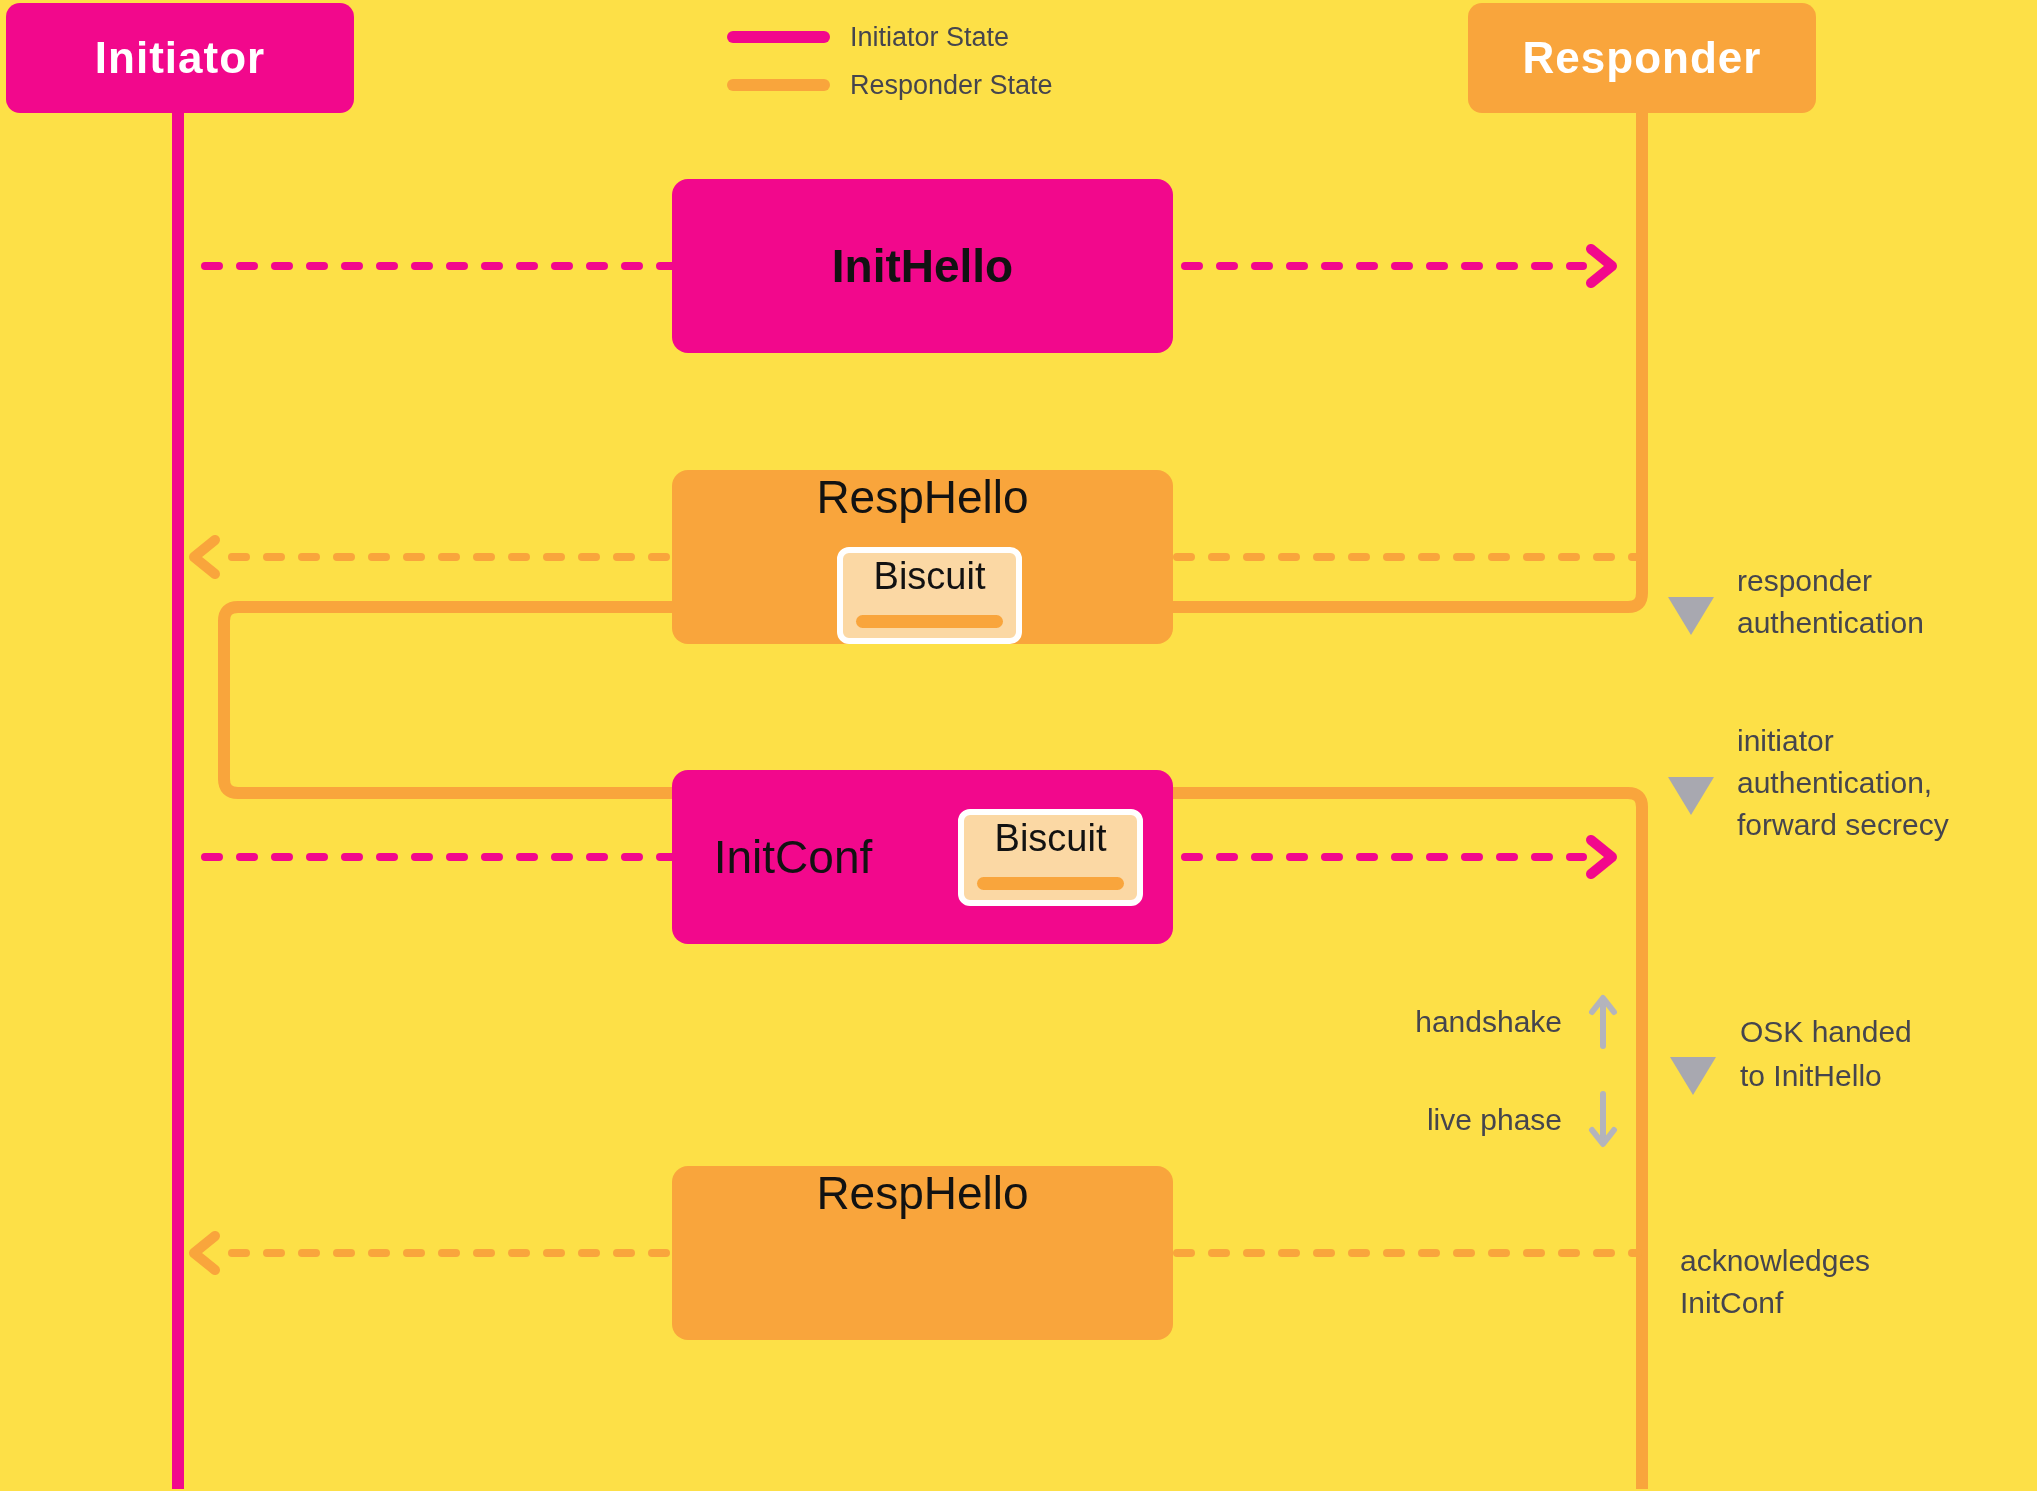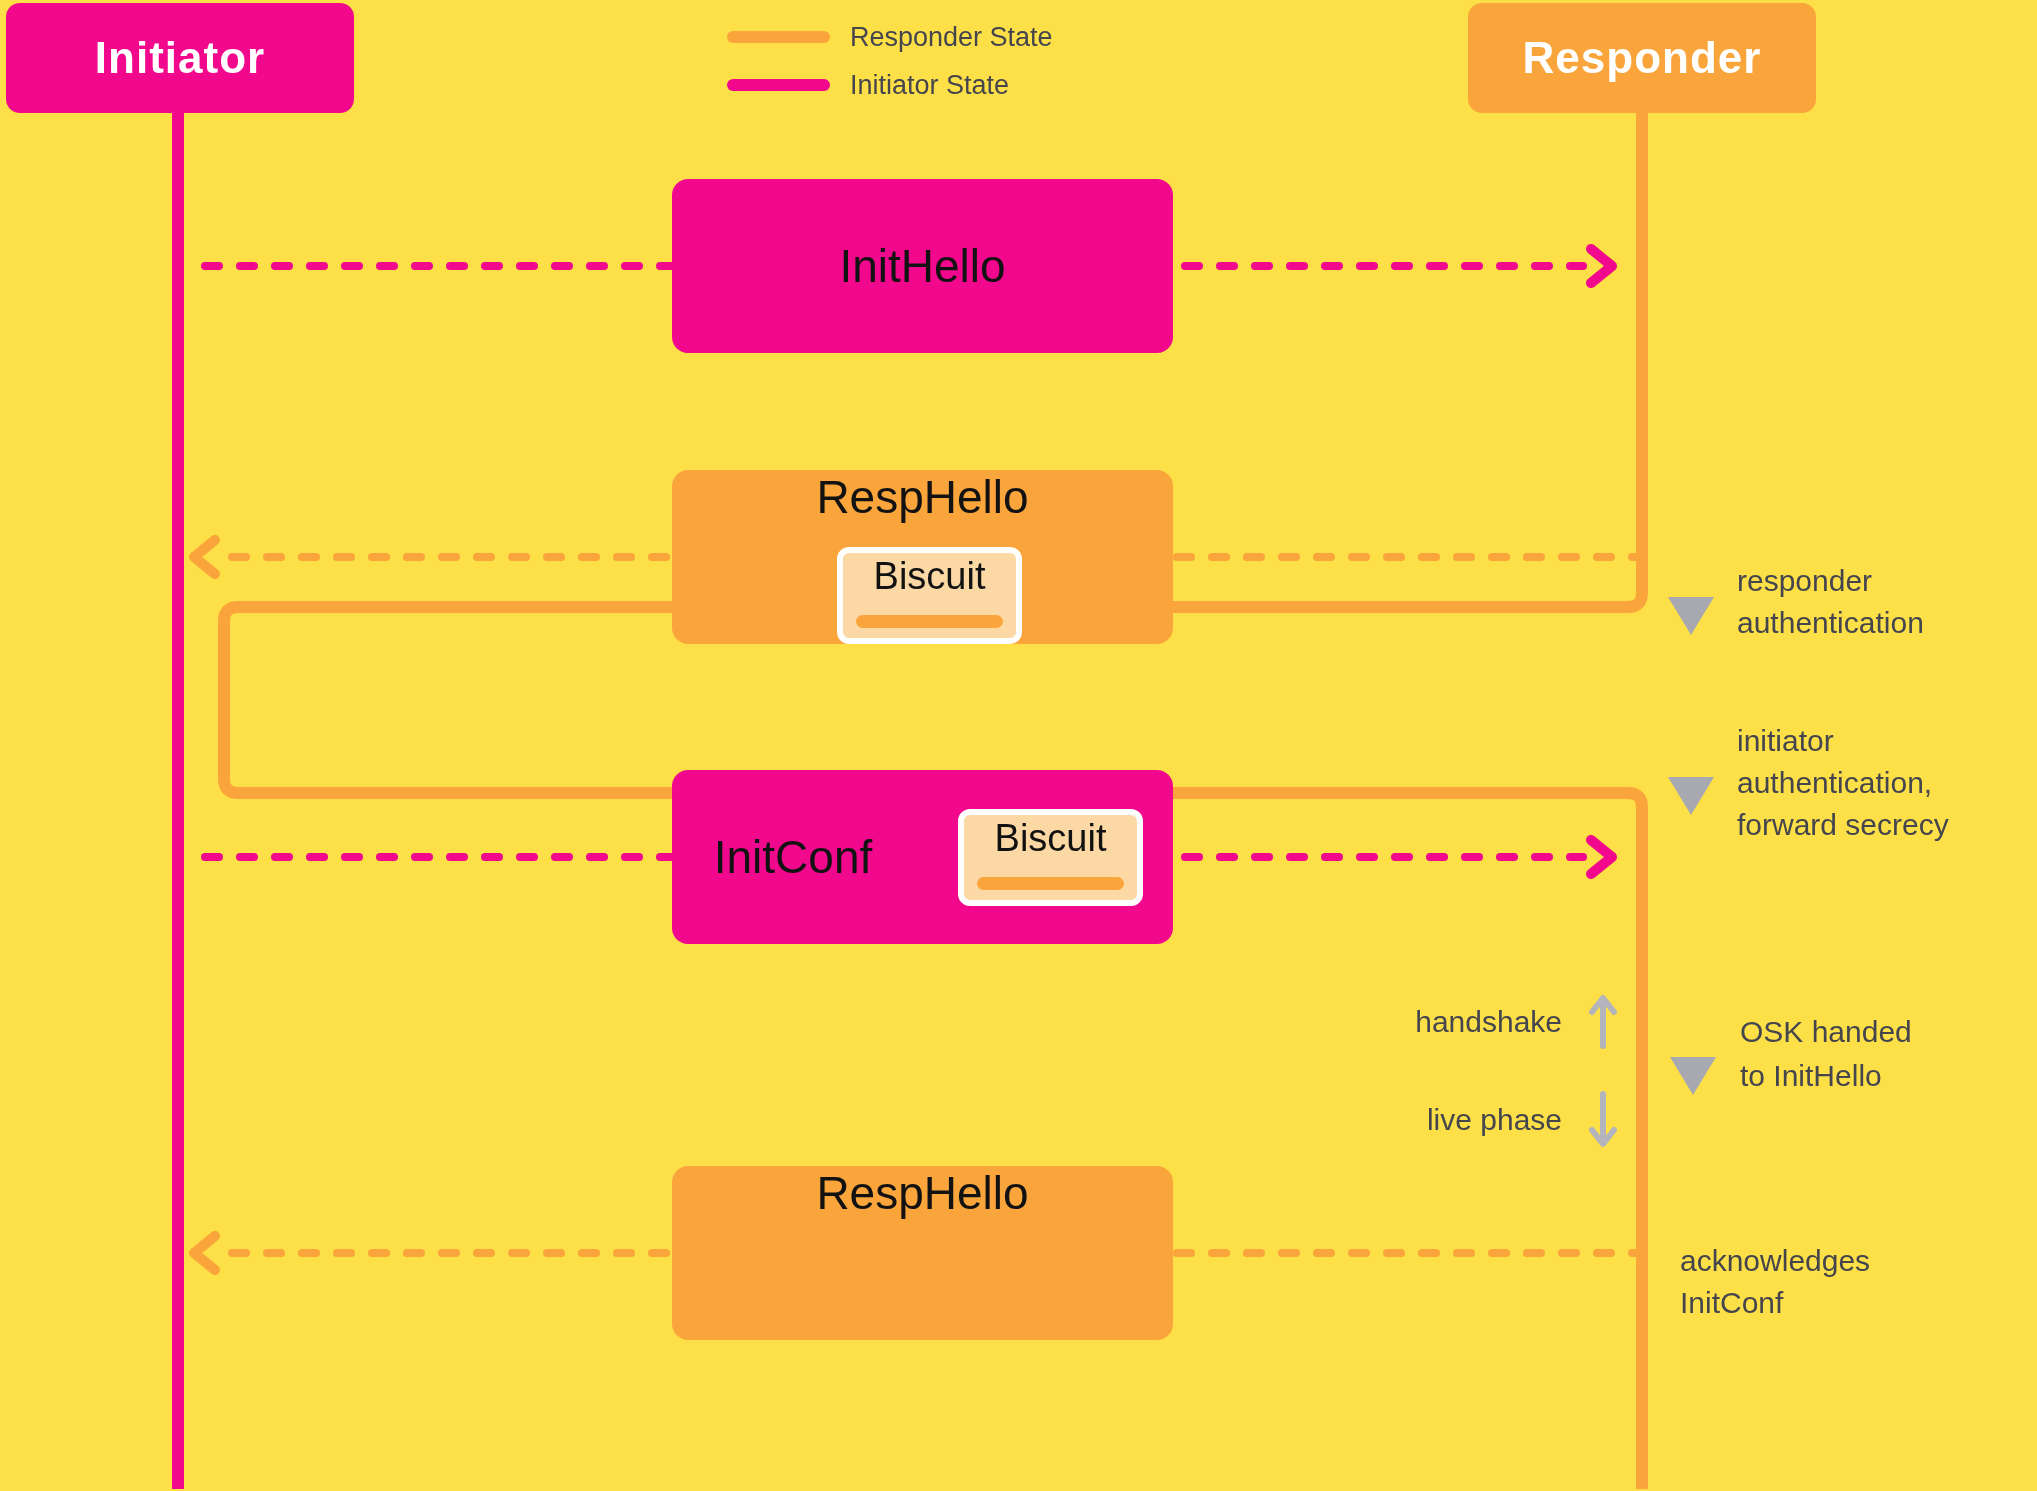--- a/index.html
+++ b/index.html
@@ -27,21 +27,21 @@
   .legend-label{font-size:27px;color:#45454E;white-space:nowrap;}
 
   
   .msg{
     position:absolute;left:672px;width:501px;height:174px;border-radius:16px;
     display:flex;align-items:center;color:#121212;font-size:46px;font-weight:500;
   }
   .msg.pink{background:#F2088C;}
   .msg.orange{background:#F9A53C;flex-direction:column;}
   .msg .label{flex:1;text-align:center;white-space:nowrap;}
-  #msg-inithello{top:179px;}
+  #msg-inithello{top:179px;font-weight:bold;}
   #msg-resphello{top:470px;}
   #msg-initconf{top:770px;}
   #msg-emptydata{top:1166px;}
 
   
   .biscuit{
     box-sizing:border-box;width:185px;height:97px;margin-right:30px;flex:0 0 auto;
     background:#FBD8A4;border:6px solid #ffffff;border-radius:12px;
     display:flex;flex-direction:column;align-items:center;justify-content:space-between;
     padding:4px 0 10px;
@@ -103,26 +103,26 @@
 
   <div class="actor initiator">
     <span>Initiator</span>
   </div>
   <div class="actor responder">
     <span>Responder</span>
   </div>
 
   <div class="legend">
     <div class="legend-row">
+      <span class="legend-swatch pink"></span>
+      <span class="legend-label">Initiator State</span>
+    </div>
+    <div class="legend-row">
       <span class="legend-swatch orange"></span>
       <span class="legend-label">Responder State</span>
-    </div>
-    <div class="legend-row">
-      <span class="legend-swatch pink"></span>
-      <span class="legend-label">Initiator State</span>
     </div>
   </div>
 
   <div id="msg-inithello" class="msg pink">
     <span class="label">InitHello</span>
   </div>
 
   <div id="msg-resphello" class="msg orange">
     <span class="label">RespHello</span>
     <span class="biscuit">

